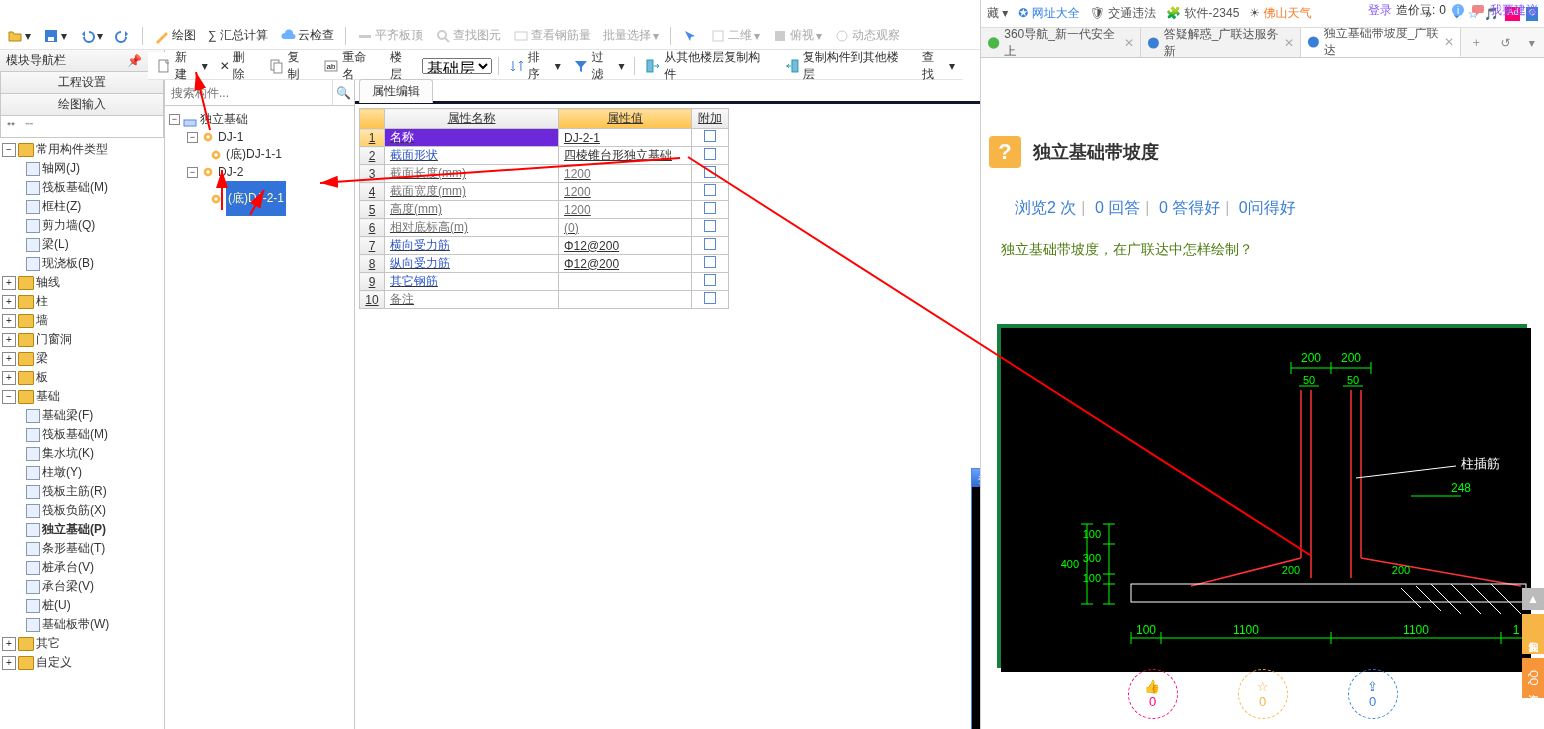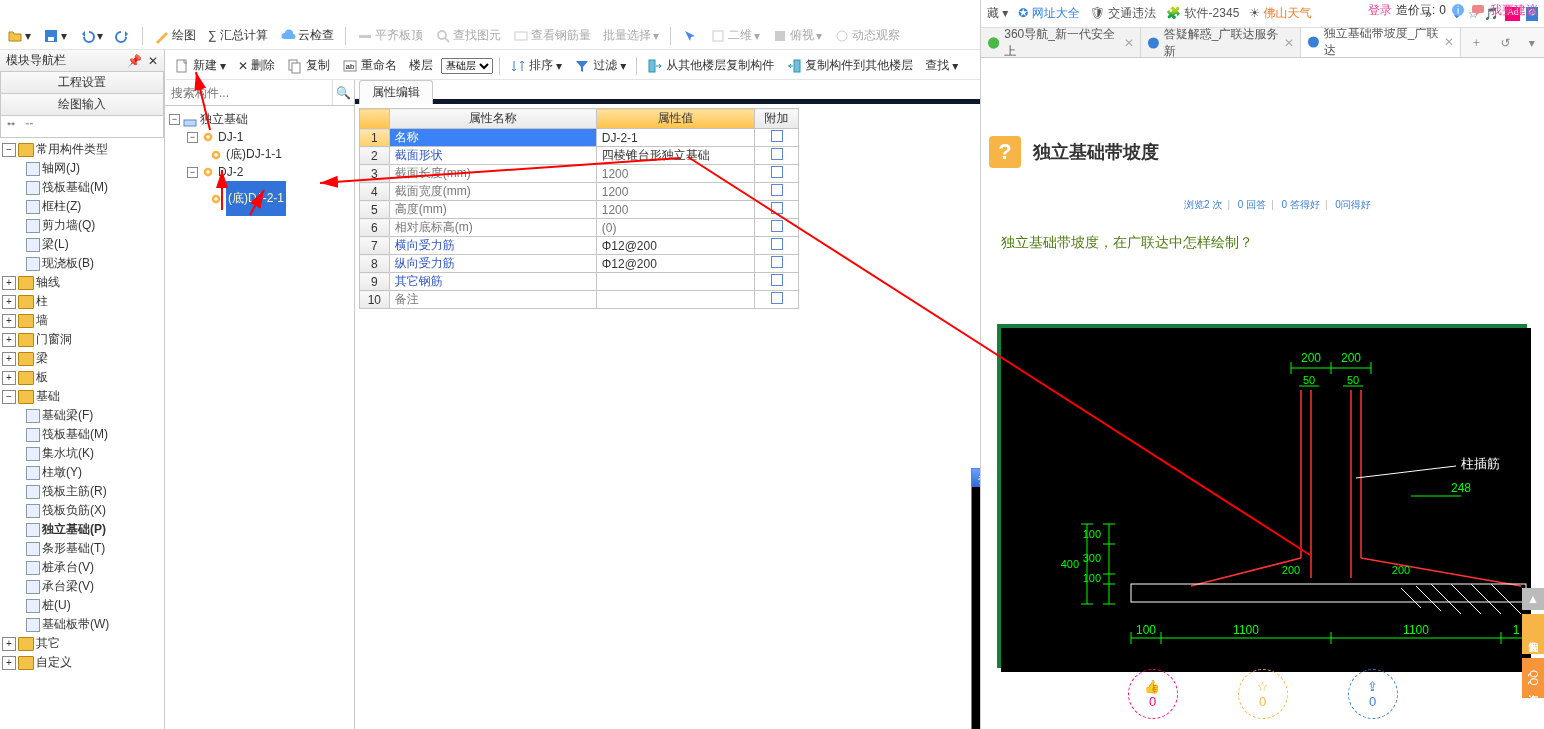--- a/index.html
+++ b/index.html
@@ -1,34 +1,34 @@
 <!DOCTYPE html>
 <html><head>
 <meta charset="utf-8">
 <style>
 * { box-sizing: border-box; margin: 0; padding: 0; font-family: "Microsoft YaHei", Arial, sans-serif; }
 body { width: 1544px; height: 729px; background: #fff; font-size: 12px; color: #333; overflow: hidden; position: relative; }
 
 
 .topbar { position: absolute; top: 0; left: 0; right: 0; height: 20px; display: flex; justify-content: flex-end; align-items: center; gap: 4px; padding-right: 6px; z-index: 5; }
 .topbar span { font-size: 12px; }
-.topbar .blue { color: #ec4899; }
+.topbar .blue { color: #8b5cf6; }
 .topbar .ico { width: 16px; height: 16px; display:inline-block; }
 
 
 .toolbar1 { position:absolute; top:22px; left:0; width:980px; height:28px; background:#fff; border-bottom:1px solid #e3e3e3; display:flex; align-items:center; gap:6px; padding:0 4px; }
 .tbico { width:16px; height:16px; display:inline-block; }
 .toolbar1 .btn { display:flex; align-items:center; gap:2px; padding:2px 3px; cursor:pointer; border-radius:2px; }
 .toolbar1 .btn.disabled { color:#aaa; }
 .sep { width:1px; height:18px; background:#ccc; margin:0 2px; }
 
 
-.toolbar2 { position:absolute; top:52px; left:166px; width:815px; height:28px; border-bottom:1px solid #e3e3e3; display:flex; align-items:center; gap:4px; padding:0 4px; background:#fff; }
+.toolbar2 { position:absolute; top:52px; left:148px; width:815px; height:28px; border-bottom:1px solid #e3e3e3; display:flex; align-items:center; gap:4px; padding:0 4px; background:#fff; }
 .toolbar2 .btn { display:flex; align-items:center; gap:3px; padding:2px 4px; cursor:pointer; }
-.toolbar2 select { font-size:10px; height:16px; }
+.toolbar2 select { font-size:16px; height:16px; }
 
 
 .leftpane { position:absolute; top:50px; left:0; width:165px; height:679px; border-right:1px solid #c9c9c9; background:#fff; display:flex; flex-direction:column; }
 .leftpane .hdrbar { height:22px; background:linear-gradient(#f9f9f9,#ececec); border-bottom:1px solid #c9c9c9; display:flex; align-items:center; padding:0 6px; justify-content:space-between; font-size:12px; }
 .leftpane .hdrbar .btns { display:flex; gap:6px; }
 .leftpane .tabbtn { height:22px; background:linear-gradient(#f9f9f9,#ececec); border:1px solid #c9c9c9; border-top:none; display:flex; align-items:center; justify-content:center; cursor:pointer; }
 .leftpane .smallicons { height:22px; display:flex; align-items:center; gap:10px; padding:0 6px; border:1px solid #c9c9c9; border-top:none; }
 
 .tree { flex:1; overflow:auto; padding:2px 2px; }
 .tree ul { list-style:none; padding-left:0; }
@@ -45,30 +45,30 @@
 .midpane .search input { flex:1; border:none; padding:0 6px; font-size:12px; }
 .midpane .search .go { width:26px; display:flex; align-items:center; justify-content:center; border-left:1px solid #ddd; cursor:pointer; color:#888; }
 .ctree { padding:4px; }
 .ctree .row { display:flex; align-items:center; gap:3px; padding:1px 0; }
 .ctree .row .tw { width:11px; height:11px; border:1px solid #888; display:inline-flex; align-items:center; justify-content:center; font-size:9px; line-height:1; cursor:pointer; background:#fff; }
 .ctree .gear { width:14px; height:14px; display:inline-block; }
 .ctree .selrow { background:#3173d9; color:#fef9c3; padding:9px 2px; }
 
 
 .proppane { position:absolute; top:80px; left:355px; width:625px; height:649px; background:#fff; }
-.proppane .tabrow { height:24px; border-bottom:5px solid #0f172a; display:flex; align-items:flex-start; padding:0 4px; }
+.proppane .tabrow { height:24px; border-bottom:3px solid #0f172a; display:flex; align-items:center; padding:0 4px; }
 .proppane .tab { border:1px solid #c9c9c9; border-bottom:none; background:#fcfcfc; padding:3px 12px; font-size:12px; border-radius:3px 3px 0 0; cursor:pointer; }
 .gridwrap { padding:4px; }
-table.prop { border-collapse:collapse; width:440px; font-size:12px; }
+table.prop { border-collapse:collapse; width:370px; font-size:12px;text-decoration:underline; }
 table.prop th { background:linear-gradient(#f9f9f9,#e9e9e9); border:1px solid #c5c5c5; height:20px; font-weight:normal; }
 table.prop th.valh { background:linear-gradient(#ffe19e,#ffc24a); }
 table.prop td { border:1px solid #c5c5c5; height:18px; padding:0 5px; }
 table.prop td.rn { background:linear-gradient(#f9f9f9,#e9e9e9); text-align:center; width:24px; }
 table.prop td.pn { color:#2e56c6; }
-table.prop tr.selr td.pn { background:#3b82f6; color:#fff; }
+table.prop tr.selr td.pn { background:#6d28d9; color:#fff; }
 table.prop tr.selr td.rn { background:linear-gradient(#ffe6b0,#ffcf6c); }
 table.prop td.chk { text-align:center; width:36px; }
 .chkbox { width:12px; height:12px; border:1px solid #5b87d6; display:inline-block; }
 
 
 .param { position:absolute; top:388px; left:616px; width:308px; height:306px; border:1px solid #4588e6; background:#000; }
 .param .phdr { height:18px; background:linear-gradient(#6aa1ff,#2f69d0); color:#fff; font-size:12px; padding:0 6px; display:flex; align-items:center; }
 
 
 .rpane { position:absolute; top:0; left:980px; width:564px; height:729px; border-left:1px solid #d0d0d0; background:#fff; display:flex; flex-direction:column; }
@@ -77,21 +77,21 @@
 .rpane .tabsrow { height:30px; display:flex; align-items:stretch; border-bottom:1px solid #ccc; background:#f7f7f7; }
 .rpane .btab { flex:0 0 160px; border-right:1px solid #d5d5d5; display:flex; align-items:center; padding:0 6px; gap:4px; font-size:12px; color:#555; cursor:pointer; position:relative; background:#f2f2f2; overflow:hidden; }
 .rpane .btab.active { background:#fff; border-bottom:1px solid #fff; }
 .rpane .btab .x { margin-left:auto; color:#aaa; }
 .rpane .btab .fav { width:14px; height:14px; }
 .rpane .tabctrl { width:84px; display:flex; align-items:center; justify-content:space-around; color:#888; }
 .rpane .content { padding:18px 4px 0 4px; flex:1; position:relative; }
 .rpane .qhdr { display:flex; align-items:center; gap:12px; margin:60px 0 30px 4px; }
 .qmark { width:32px; height:32px; background:#f7b548; border-radius:4px; color:#fff; font-size:22px; display:flex; align-items:center; justify-content:center; font-weight:bold; }
 .rpane h2 { font-size:18px; color:#333; font-weight:600; }
-.statline { color:#3a7fd6; font-size:10px; margin:0 0 22px 30px;text-align:center; }
+.statline { color:#3a7fd6; font-size:16px; margin:0 0 22px 30px; }
 .statline .divv { color:#bbb; margin:0 5px; }
 .qbody { color:#4d7c0f; font-size:14px; margin:0 0 10px 16px; }
 
 .cad { position:absolute; top:266px; left:16px; width:530px; height:344px; background:#000; border:4px solid #15803d; }
 
 .rsidebtns { position:absolute; right:0; top:530px; display:flex; flex-direction:column; gap:4px; }
 .rsidebtn { width:22px; height:40px; background:#f7b548; color:#fff; font-size:10px; writing-mode:vertical-rl; display:flex; align-items:center; justify-content:center; }
 
 .actionrow { position:absolute; bottom:10px; left:50%; transform:translateX(-50%); display:flex; gap:60px; }
 .circ { width:50px; height:50px; border-radius:50%; border:1px dashed; display:flex; flex-direction:column; align-items:center; justify-content:center; font-size:13px; cursor:pointer; }

